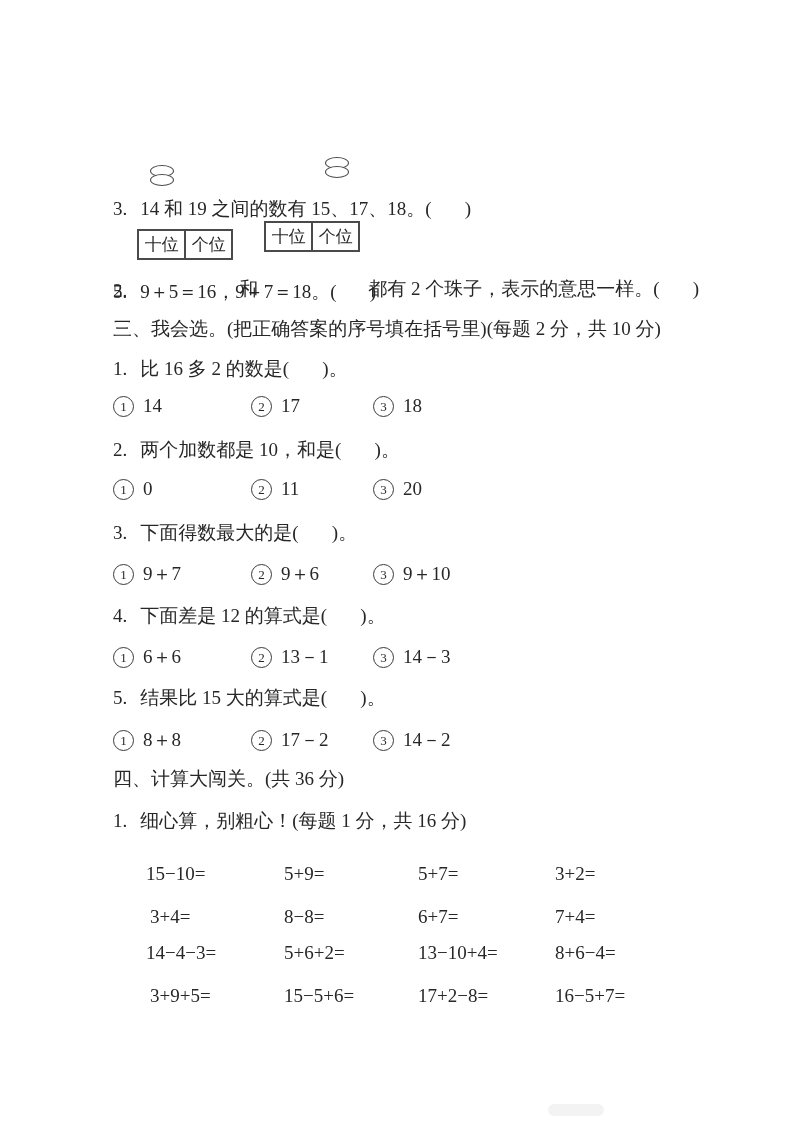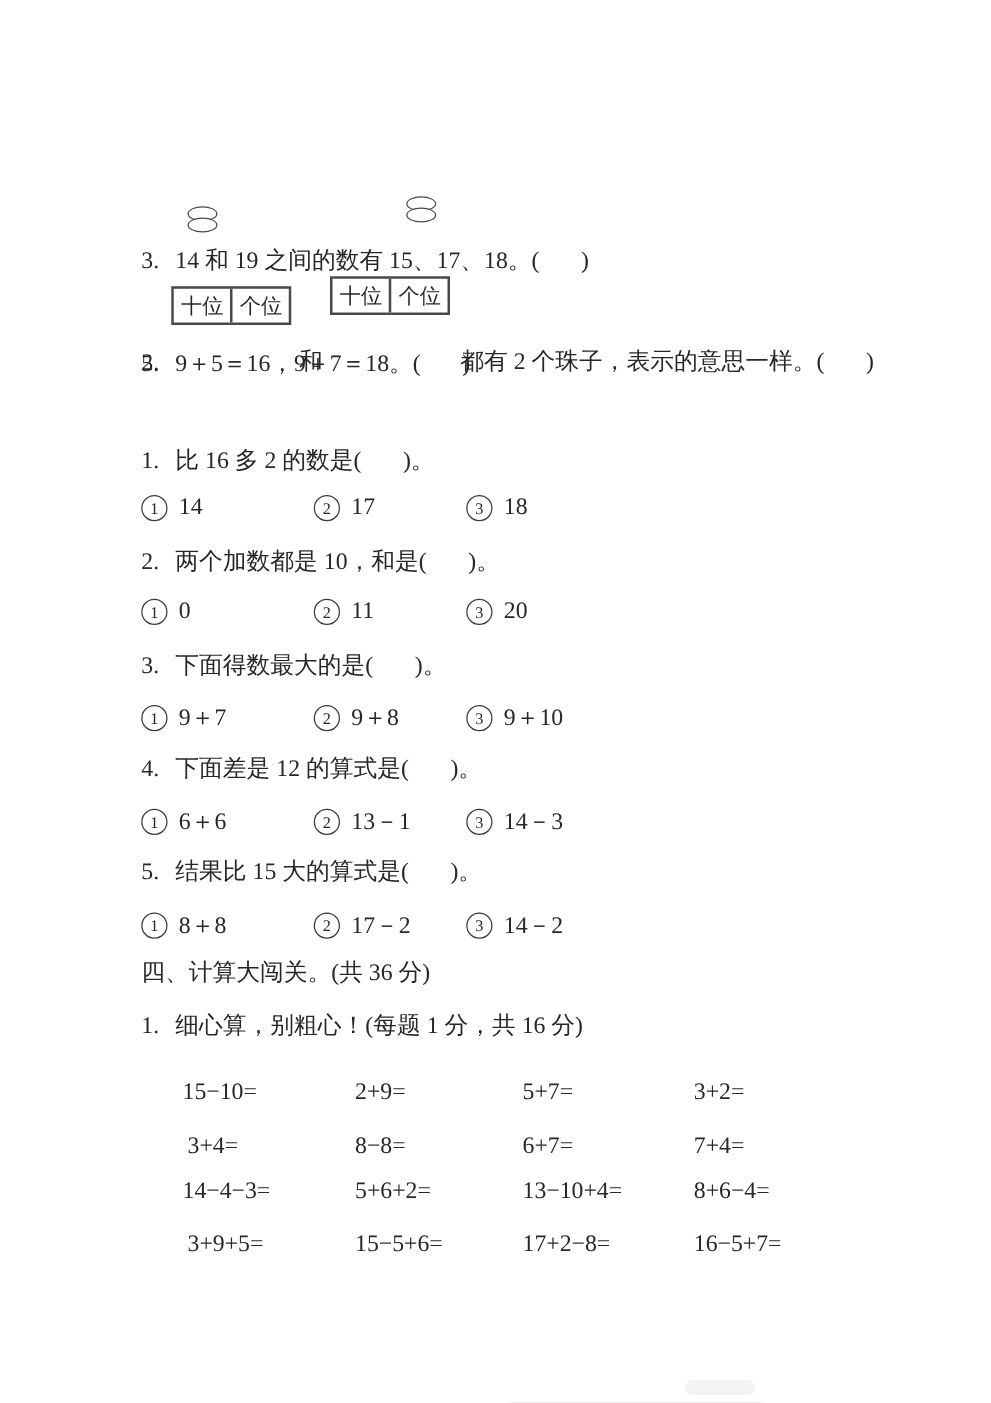--- a/index.html
+++ b/index.html
@@ -95,20 +95,21 @@
         <div class="pvcell">个位</div>
       </div>
     </div>
 
     <span class="suffix">都有 2 个珠子，表示的意思一样。(&nbsp;&nbsp;&nbsp;&nbsp;&nbsp;&nbsp;&nbsp;)</span>
   </div>
 
   <div class="ln" style="top:197px"><span class="qnum">3.</span><span>14 和 19 之间的数有 15、17、18。(&nbsp;&nbsp;&nbsp;&nbsp;&nbsp;&nbsp;&nbsp;)</span></div>
   <div class="ln" style="top:280px"><span class="qnum">5.</span><span>9＋5＝16，9＋7＝18。(&nbsp;&nbsp;&nbsp;&nbsp;&nbsp;&nbsp;&nbsp;)</span></div>
 
+  <div class="ln" style="top:317px">三、我会选。(把正确答案的序号填在括号里)(每题 2 分，共 10 分)</div>
 
   <div class="ln" style="top:357px"><span class="qnum">1.</span><span>比 16 多 2 的数是(&nbsp;&nbsp;&nbsp;&nbsp;&nbsp;&nbsp;&nbsp;)。</span></div>
   <div class="optline" style="top:395px">
     <span class="opt opt-1">
         <span class="circ">1</span>
         <span class="olabel">14</span>
       </span>
     <span class="opt opt-2">
         <span class="circ">2</span>
         <span class="olabel">17</span>
@@ -136,21 +137,21 @@
   </div>
 
   <div class="ln" style="top:521px"><span class="qnum">3.</span><span>下面得数最大的是(&nbsp;&nbsp;&nbsp;&nbsp;&nbsp;&nbsp;&nbsp;)。</span></div>
   <div class="optline" style="top:561px">
     <span class="opt opt-1">
         <span class="circ">1</span>
         <span class="olabel">9＋7</span>
       </span>
     <span class="opt opt-2">
         <span class="circ">2</span>
-        <span class="olabel">9＋8</span>
+        <span class="olabel">9＋6</span>
       </span>
     <span class="opt opt-3">
         <span class="circ">3</span>
         <span class="olabel">9＋10</span>
       </span>
   </div>
 
   <div class="ln" style="top:604px"><span class="qnum">4.</span><span>下面差是 12 的算式是(&nbsp;&nbsp;&nbsp;&nbsp;&nbsp;&nbsp;&nbsp;)。</span></div>
   <div class="optline" style="top:644px">
     <span class="opt opt-1">
@@ -181,21 +182,21 @@
         <span class="circ">3</span>
         <span class="olabel">14－2</span>
       </span>
   </div>
 
   <div class="ln" style="top:767px">四、计算大闯关。(共 36 分)</div>
   <div class="ln" style="top:809px"><span class="qnum">1.</span><span>细心算，别粗心！(每题 1 分，共 16 分)</span></div>
 
   <div class="grid">
     <span class="gcell r0 c0">15−10=</span>
-    <span class="gcell r0 c1">2+9=</span>
+    <span class="gcell r0 c1">5+9=</span>
     <span class="gcell r0 c2">5+7=</span>
     <span class="gcell r0 c3">3+2=</span>
     <span class="gcell r1 c0">3+4=</span>
     <span class="gcell r1 c1">8−8=</span>
     <span class="gcell r1 c2">6+7=</span>
     <span class="gcell r1 c3">7+4=</span>
     <span class="gcell r2 c0">14−4−3=</span>
     <span class="gcell r2 c1">5+6+2=</span>
     <span class="gcell r2 c2">13−10+4=</span>
     <span class="gcell r2 c3">8+6−4=</span>

